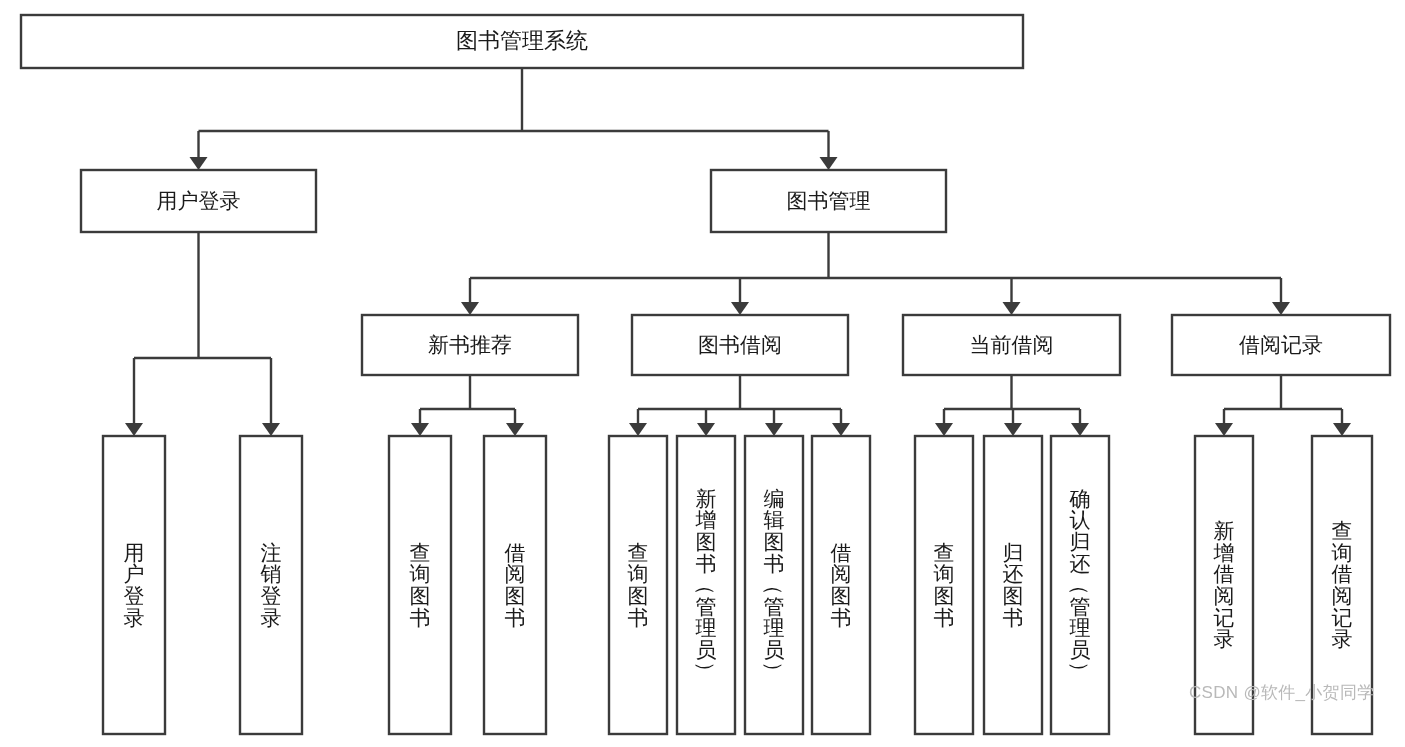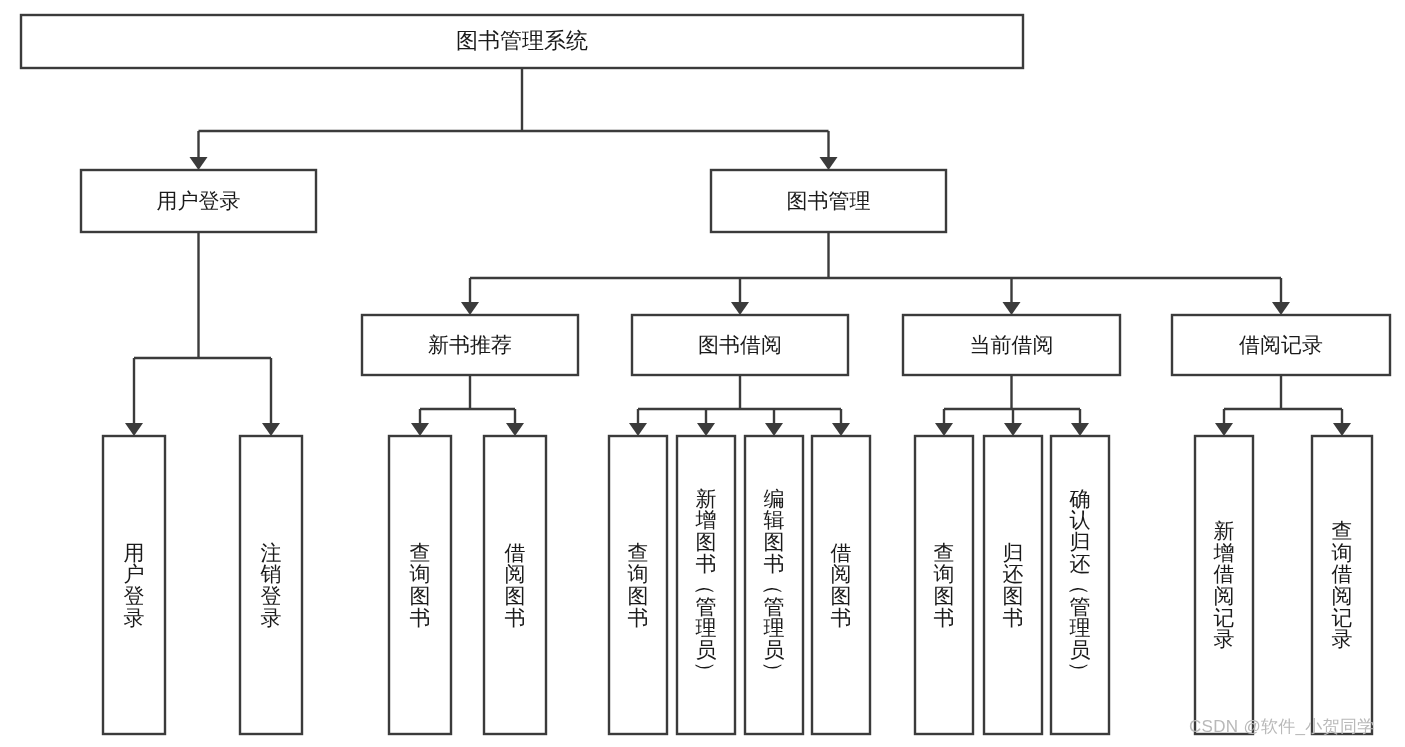--- a/index.html
+++ b/index.html
@@ -70,21 +70,21 @@
   .vlabel span.ch {
     display: block;
   }
   .vlabel span.rot {
     display: block;
     transform: rotate(90deg);
   }
   .watermark {
     position: absolute;
     left: 1189px;
-    top: 715px;
+    top: 681px;
     font-family: "Liberation Sans", "DejaVu Sans", sans-serif;
     font-size: 17px;
     color: #b9b9b9;
     letter-spacing: 0.3px;
     white-space: nowrap;
     pointer-events: none;
   }
 </style>
 </head>
 <body>

